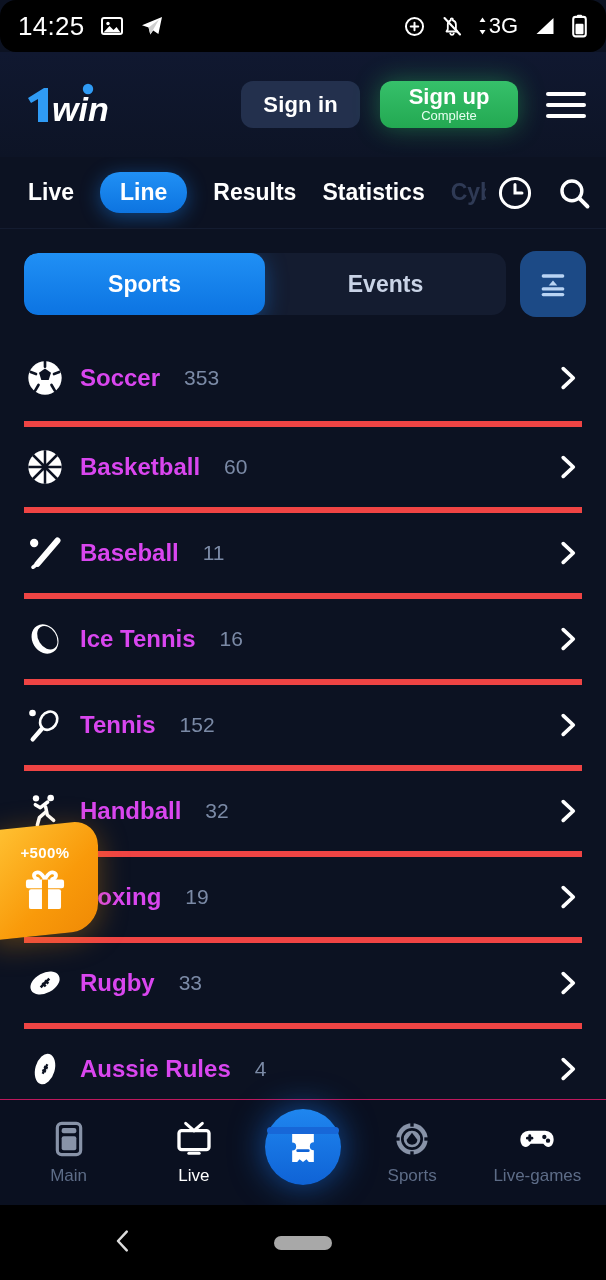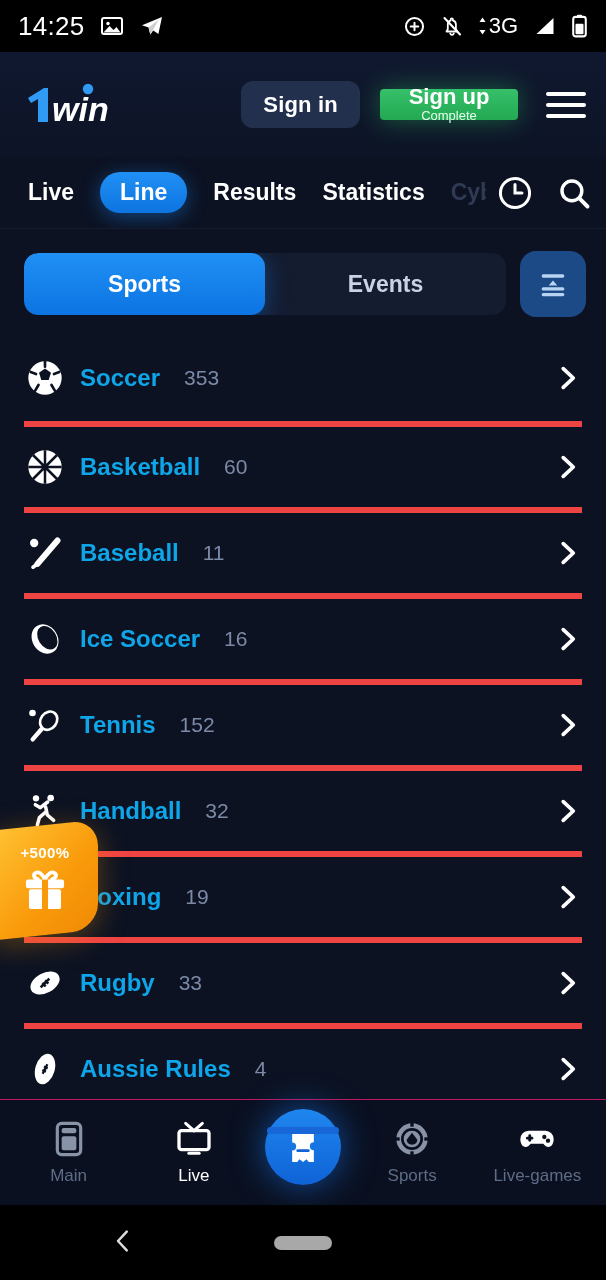--- a/index.html
+++ b/index.html
@@ -3,39 +3,39 @@
 <meta charset="utf-8">
 <style>
   * { margin:0; padding:0; box-sizing:border-box; }
   html,body { width:606px; height:1280px; background:#000; overflow:hidden; }
   body { font-family:"Liberation Sans", sans-serif; -webkit-font-smoothing:antialiased; }
 
   .phone { position:relative; width:606px; height:1280px; background:#0c1222; overflow:hidden; }
 
   
   .statusbar { position:relative; height:52px; background:#000; display:flex;
-               align-items:center; justify-content:space-between; padding:0 18px; }
+               align-items:center; justify-content:space-between; padding:0 18px;border-radius:16px; }
   .sb-left { display:flex; align-items:center; gap:14px; }
   .sb-time { color:#fff; font-size:26px; font-weight:400; letter-spacing:0.3px; }
   .sb-right { display:flex; align-items:center; gap:13px;text-align:center; }
   .sb-ico { display:block; }
 
   
   .header { position:relative; height:105px; display:flex; align-items:center;
             padding:0 14px 0 22px; gap:10px;
             background:linear-gradient(180deg,#101830 0%,#0d1426 100%); }
   .logo { width:118px; height:46px; position:relative; flex:0 0 auto; }
   .logo svg { display:block; }
 
   .hdr-spacer { flex:1 1 auto; }
 
   .btn-signin { height:47px; min-width:110px; padding:0 22px; border-radius:12px;
                 background:#23304d; color:#fff; font-size:22px; font-weight:600;
                 display:flex; align-items:center; justify-content:center; letter-spacing:0.2px; }
-  .btn-signup { height:31px; min-width:138px; padding:0 16px; border-radius:4px;
+  .btn-signup { height:47px; min-width:138px; padding:0 16px; border-radius:12px;
                 background:linear-gradient(180deg,#36c06a 0%,#23a952 100%);
                 box-shadow:0 0 26px rgba(45,190,95,.45);
                 display:flex; flex-direction:column; align-items:center; justify-content:center;
                 margin-left:10px; }
   .btn-signup .su-main { color:#fff; font-size:22px; font-weight:700; line-height:22px; }
   .btn-signup .su-sub { color:#e6fff0; font-size:13px; font-weight:400; line-height:16px; }
 
   .burger { width:52px; height:47px; margin-left:12px; display:flex; flex-direction:column;
             justify-content:center; gap:7px; align-items:center; }
   .burger i { display:block; width:40px; height:4px; background:#fff; border-radius:2px; }
@@ -64,21 +64,21 @@
                     box-shadow:0 5px 22px rgba(25,130,240,.4); }
   .filter-btn { width:66px; height:66px; border-radius:16px; background:#1c4a86;
                 display:flex; align-items:center; justify-content:center; flex:0 0 auto; }
 
   
   .list { position:relative; padding:0 24px; }
   .row { position:relative; height:86px; display:flex; align-items:center; gap:14px; }
   .row + .row { border-top:6px solid #ef4444; }
   .row-ico { width:42px; height:42px; flex:0 0 auto; display:flex;
              align-items:center; justify-content:center; }
-  .row-name { color:#0ea5e9; font-size:24px; font-weight:700; }
+  .row-name { color:#d946ef; font-size:24px; font-weight:700; }
   .row-count { color:#7b8aa6; font-size:21px; font-weight:400; margin-left:10px; }
   .row-chev { margin-left:auto; display:flex; align-items:center; }
 
   
   .promo { position:absolute; left:-8px; top:825px; width:106px; height:110px;
            background:linear-gradient(135deg,#ffc233 0%,#f99a0a 60%,#f08a05 100%);
            border-radius:4px 26px 26px 4px; transform:skewY(-6deg);
            box-shadow:0 6px 30px rgba(240,150,10,.35); z-index:40;
            display:flex; flex-direction:column; align-items:center; justify-content:center; gap:2px; }
   .promo-inner { transform:skewY(6deg); display:flex; flex-direction:column;
@@ -267,21 +267,21 @@
       </span>
     </div>
 
     <div class="row">
       <span class="row-ico">
         <svg width="40" height="40" viewBox="0 0 24 24">
           <ellipse cx="12" cy="12" rx="7.6" ry="9.2" transform="rotate(-32 12 12)" fill="#fff"></ellipse>
           <ellipse cx="13.4" cy="11.2" rx="5.4" ry="7.6" transform="rotate(-32 13.4 11.2)" fill="#0c1222"></ellipse>
         </svg>
       </span>
-      <span class="row-name">Ice Soccer</span>
+      <span class="row-name">Ice Tennis</span>
       <span class="row-count">16</span>
       <span class="row-chev">
         <svg width="30" height="30" viewBox="0 0 24 24">
             <path d="M9 4.5 L17 12 L9 19.5" fill="none" stroke="#fff" stroke-width="3" stroke-linecap="round" stroke-linejoin="round"></path>
           </svg>
       </span>
     </div>
 
     <div class="row">
       <span class="row-ico">

